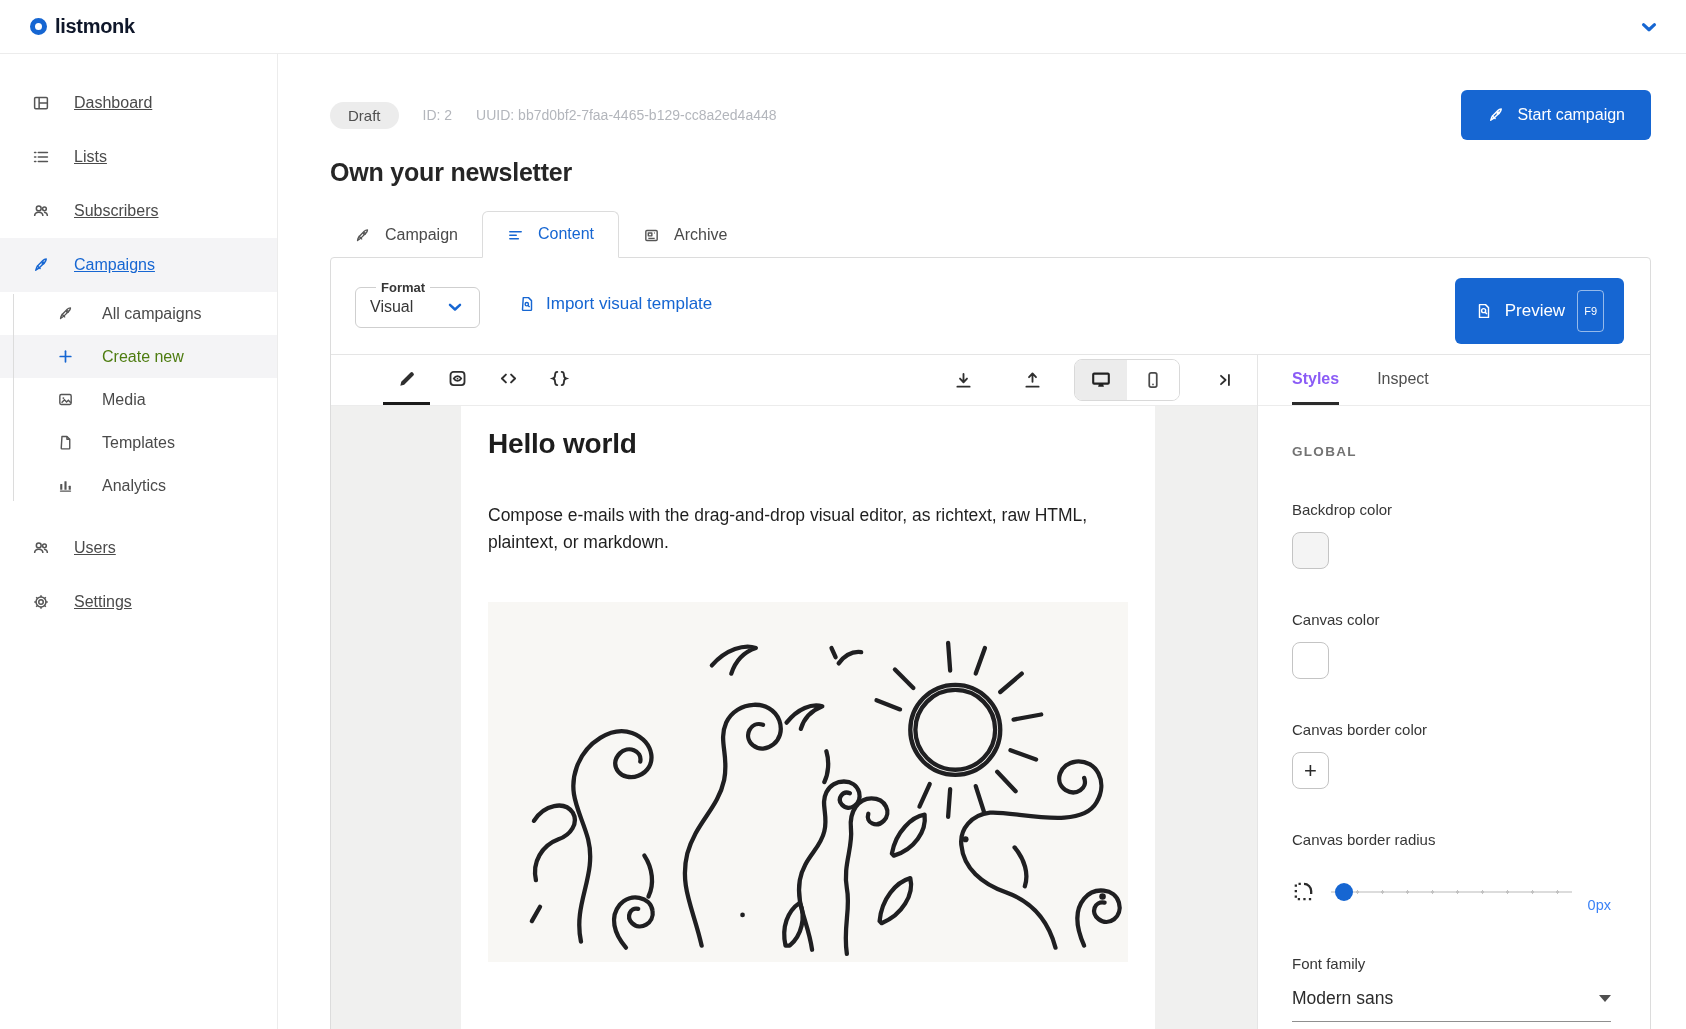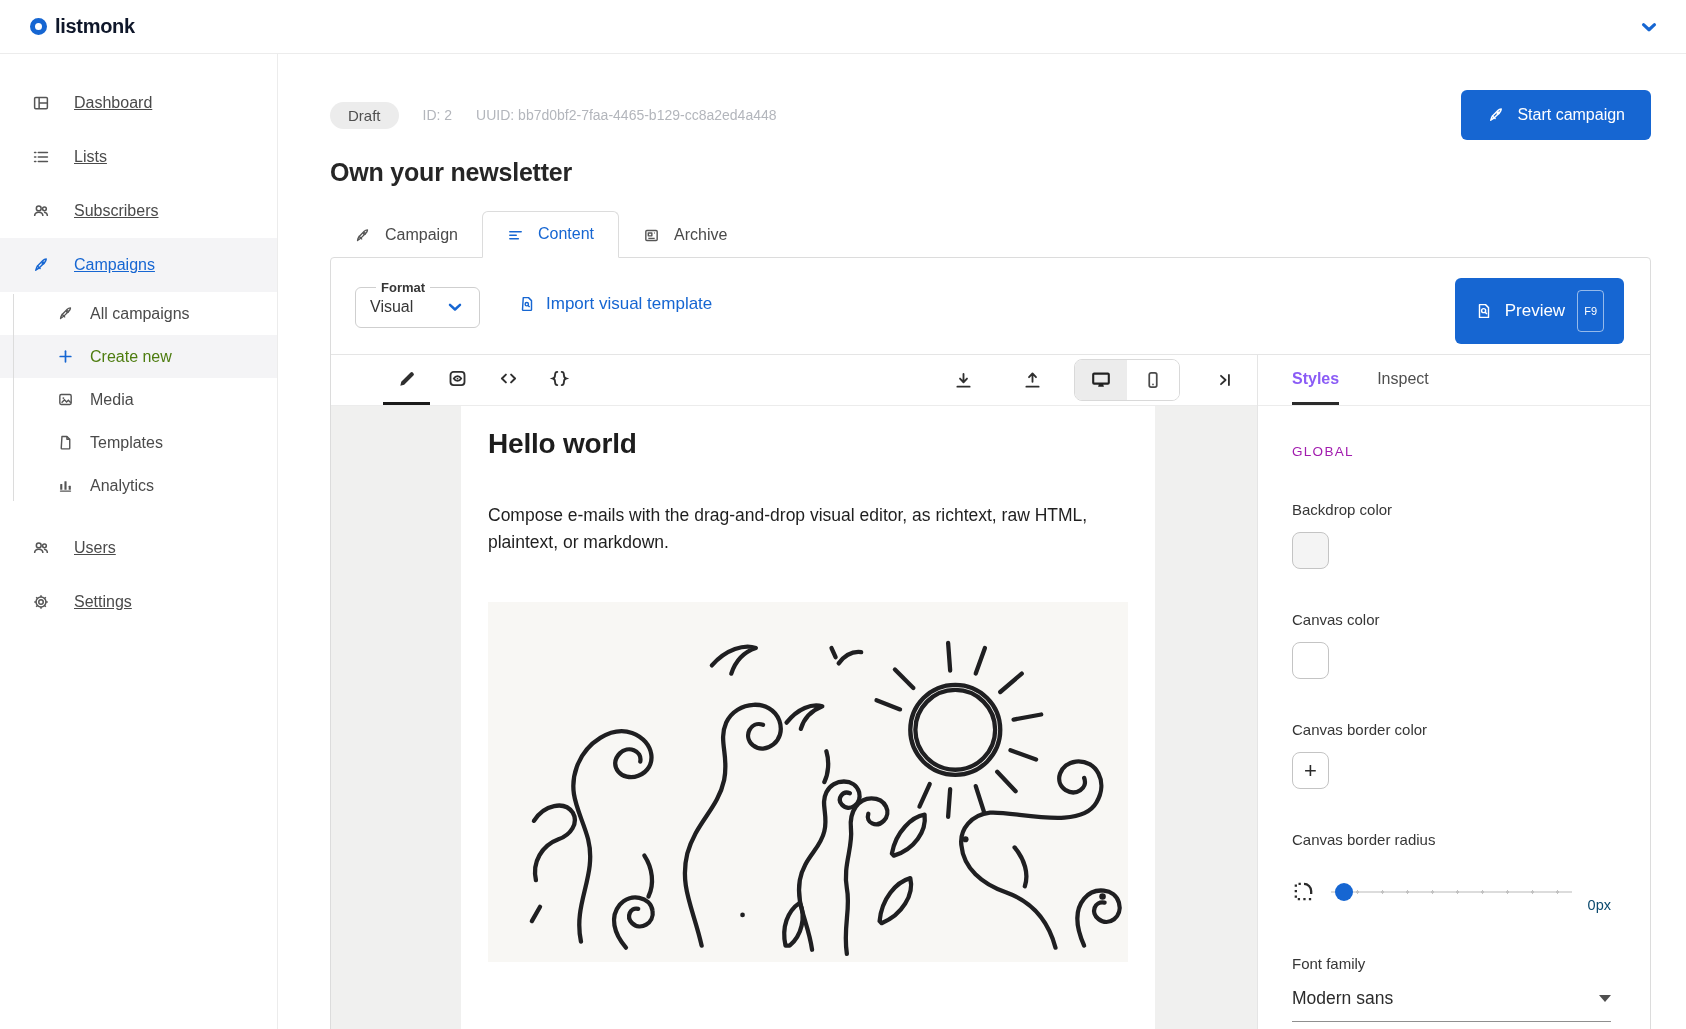--- a/index.html
+++ b/index.html
@@ -22,21 +22,21 @@
 
   
   .nav-item { display:flex; align-items:center; gap:24px; height:54px; padding-left:32px;
     font-size:16px; color:#4a4a4a; cursor:pointer;text-decoration:underline; }
   .nav-item .nav-icon { color:#555; display:flex; }
   .nav-item.active { background:#f4f4f6; color:#1666d2; }
   .nav-item.active .nav-icon { color:#1666d2; }
   .submenu { position:relative; }
   .submenu::before { content:""; position:absolute; left:13px; top:2px; bottom:6px;
     width:1px; background:#dcdcdc; }
-  .subnav-item { display:flex; align-items:center; gap:16px; height:43px; padding-left:57px;
+  .subnav-item { display:flex; align-items:center; gap:28px; height:43px; padding-left:57px;
     font-size:16px; color:#4a4a4a; cursor:pointer; }
   .subnav-item .nav-icon { color:#555; display:flex; }
   .subnav-item.active { background:#f4f4f6; color:#4d7c0f; }
   .subnav-item.active .nav-icon { color:#1666d2; }
   .nav-gap { height:14px; }
 
   
   .meta-row { margin-top:36px; display:flex; align-items:center; gap:24px; position:relative; height:50px; }
   .status-pill { background:#ececec; color:#4f4f4f; font-size:15px; padding:5px 18px;
     border-radius:16px; }
@@ -94,37 +94,37 @@
   .doodle svg { width:100%; height:100%; }
 
   
   .styles-panel { flex:1; border-left:1px solid #e5e5e5; display:flex; flex-direction:column; min-width:0; }
   .panel-tabs { height:51px; flex:none; display:flex; align-items:stretch; gap:38px; padding:0 34px;
     border-bottom:1px solid #ececec; }
   .panel-tab { display:flex; align-items:center; font-size:16px; color:#4f4f4f; cursor:pointer;
     border-bottom:3px solid transparent; }
   .panel-tab.active { color:#8b5cf6; font-weight:bold; border-bottom-color:#2b2b2b; }
   .panel-body { padding:38px 39px 0 34px; overflow:hidden; }
-  .section-title { font-size:13.5px; font-weight:normal; letter-spacing:1.3px; color:#a21caf; }
+  .section-title { font-size:13.5px; font-weight:bold; letter-spacing:1.3px; color:#737373; }
   .field { margin-top:42px; }
   .field-label { font-size:15px; color:#363636; }
   .swatch { width:37px; height:37px; border:1px solid #c4c4c4; border-radius:8px; margin-top:14px;
     cursor:pointer; display:flex; align-items:center; justify-content:center; font-size:22px; color:#2b2b2b; }
   .swatch.gray { background:#f4f4f4; }
   .swatch.white { background:#fff; }
   .slider-row { display:flex; align-items:center; gap:16px; margin-top:22px; }
   .radius-icon { color:#2b2b2b; flex:none; }
   .slider-track { flex:1; position:relative; height:18px; }
   .slider-track .line { position:absolute; left:0; right:0; top:8px; height:2px; background:#dcdcdc; }
   .slider-track .ticks { position:absolute; left:14px; right:4px; top:6px; height:6px;
     background-image:radial-gradient(circle, #c3c3c3 1.6px, transparent 1.8px);
     background-size:25px 6px; background-repeat:repeat-x; }
   .slider-handle { position:absolute; left:4px; top:0; width:18px; height:18px; border-radius:50%;
     background:#1666d2; cursor:pointer; }
-  .slider-value { font-size:14.5px; color:#0c4a6e; flex:none;margin-top:27px; }
+  .slider-value { font-size:14.5px; color:#3b82f6; flex:none;margin-top:27px; }
   .select-line { margin-top:16px; border-bottom:1px solid #8f8f8f; padding-bottom:12px;
     display:flex; align-items:center; justify-content:space-between; cursor:pointer; }
   .select-line span { font-size:17.5px; color:#2b2b2b; }
   .caret-down { width:0; height:0; border-left:6px solid transparent; border-right:6px solid transparent;
     border-top:7px solid #4f4f4f; }
 </style>
 </head>
 <body>
 
 <header class="topbar">

